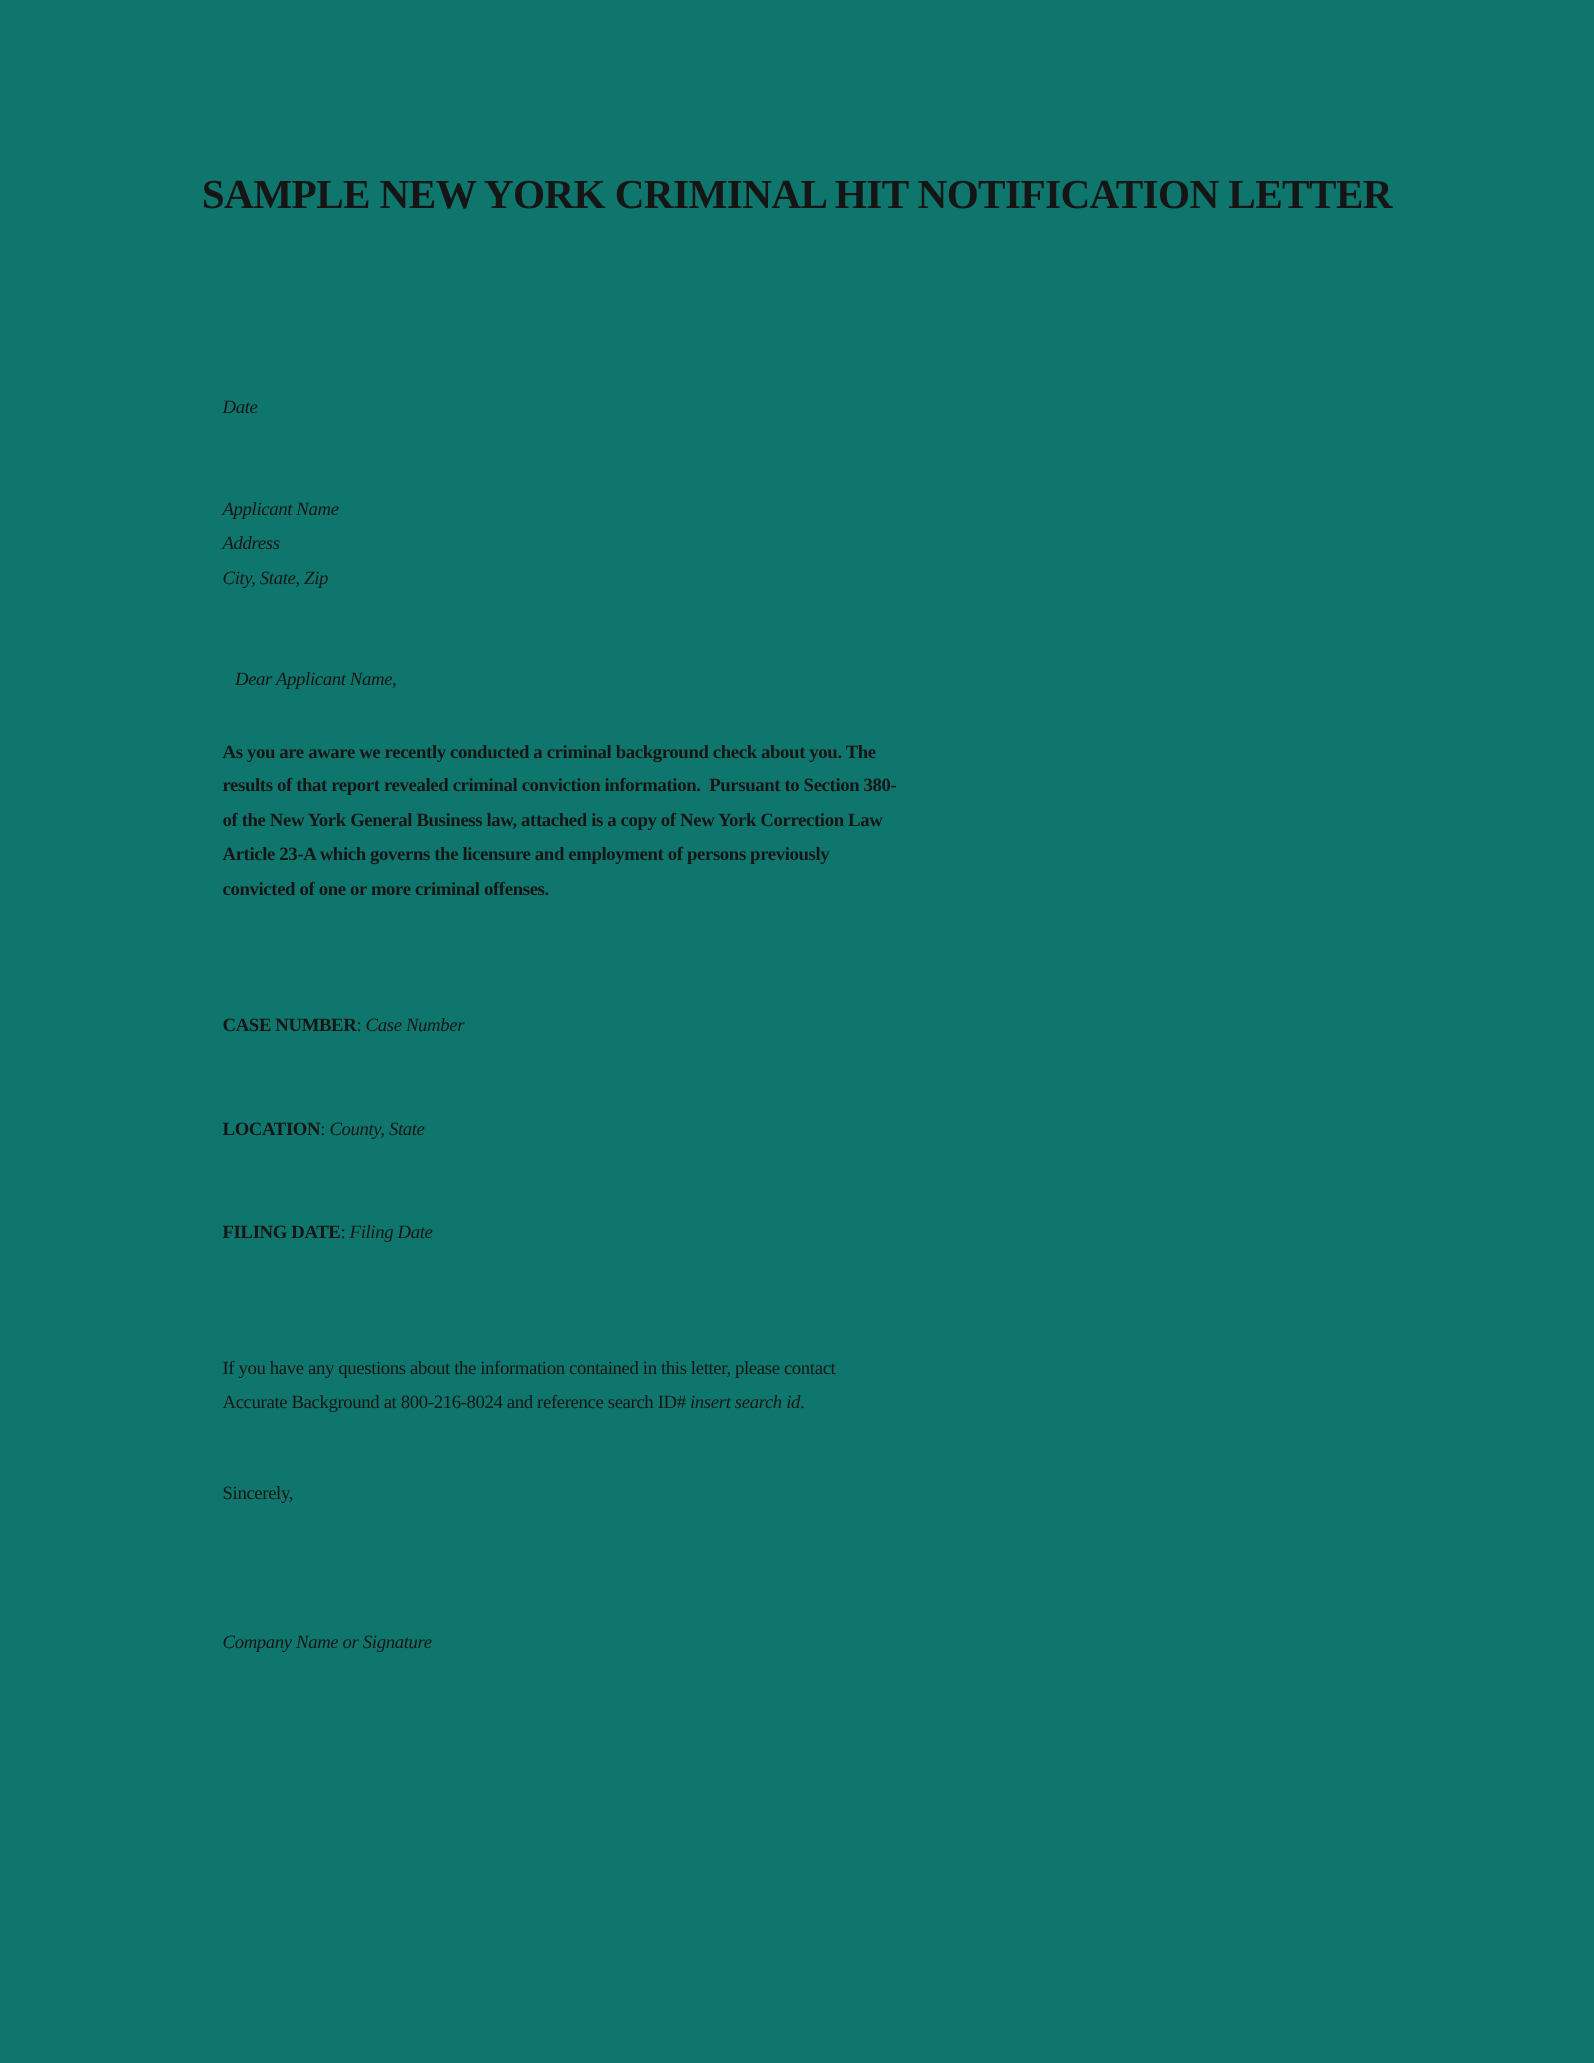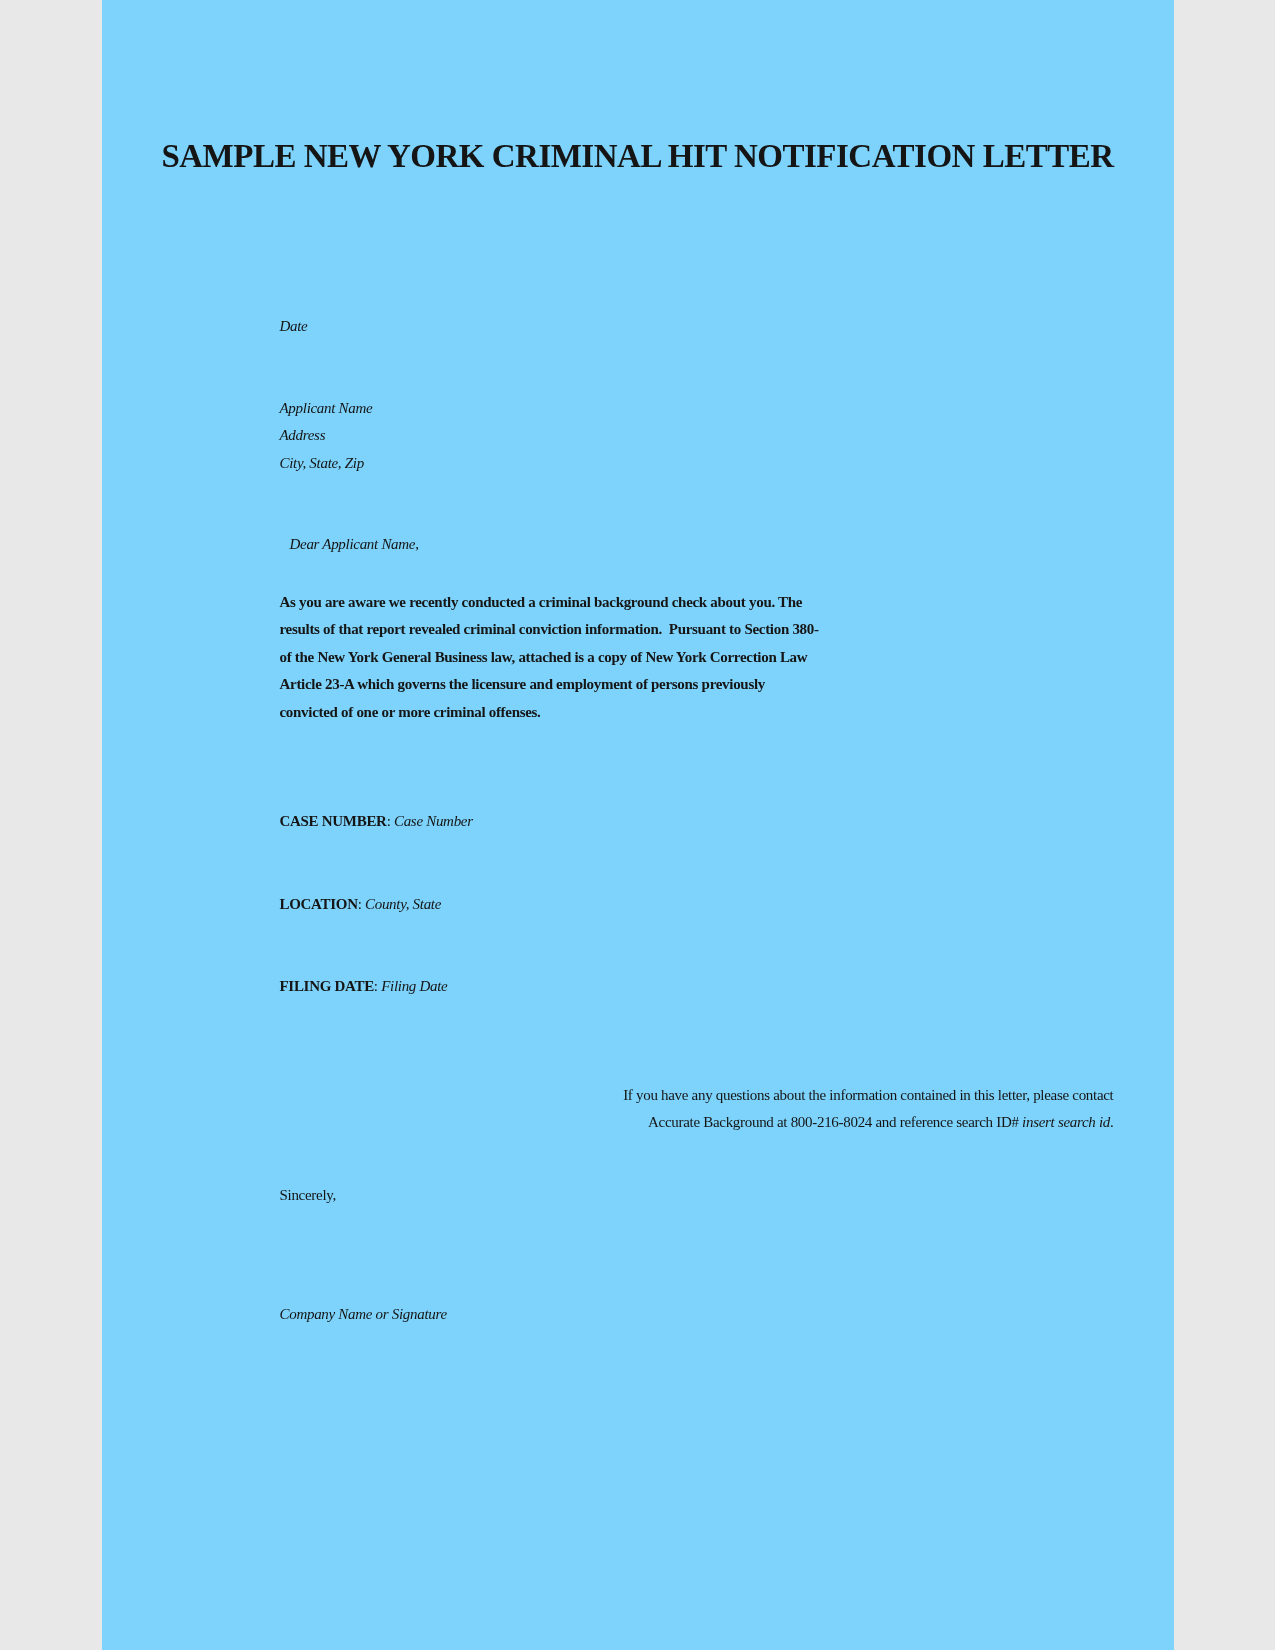--- a/index.html
+++ b/index.html
@@ -2,24 +2,24 @@
 <html><head>
 <meta charset="utf-8">
 <style>
   html, body {
     margin: 0;
     padding: 0;
     background: #e8e8e8;
   }
   .page {
     position: relative;
-    width: 1072px;
+    width: 1275px;
     height: 1650px;
     margin: 0 auto;
-    background: #7dd3fc;
+    background: #0f766e;
     color: #151515;
     font-family: "Liberation Serif", "DejaVu Serif", serif;
     overflow: hidden;
     box-sizing: border-box;
     padding-top: 138px;
   }
   .title {
     margin: 0 40px;
     text-align: center;
     font-size: 33px;
@@ -37,21 +37,21 @@
   .block { margin: 0; }
   .pre { white-space: pre; }
   .italic { font-style: italic; }
   .bold { font-weight: bold; }
   .date-line       { margin-top: 138px; }
   .recipient-block { margin-top: 54px; }
   .salutation      { margin-top: 54px; margin-left: 10px; }
   .para-intro      { margin-top: 30px; font-weight: bold; }
   .para-convenience{ margin-top: 25px; }
   .record-block    { margin-top: 27px; white-space: pre-wrap; }
-  .para-contact    { margin-top: 26px; text-align: right; }
+  .para-contact    { margin-top: 26px; }
   .closing         { margin-top: 45px; }
   .signature       { margin-top: 92px; }
 </style>
 </head>
 <body>
 
 <div class="page">
 
   <h1 class="title">SAMPLE NEW YORK CRIMINAL HIT NOTIFICATION LETTER</h1>
 

